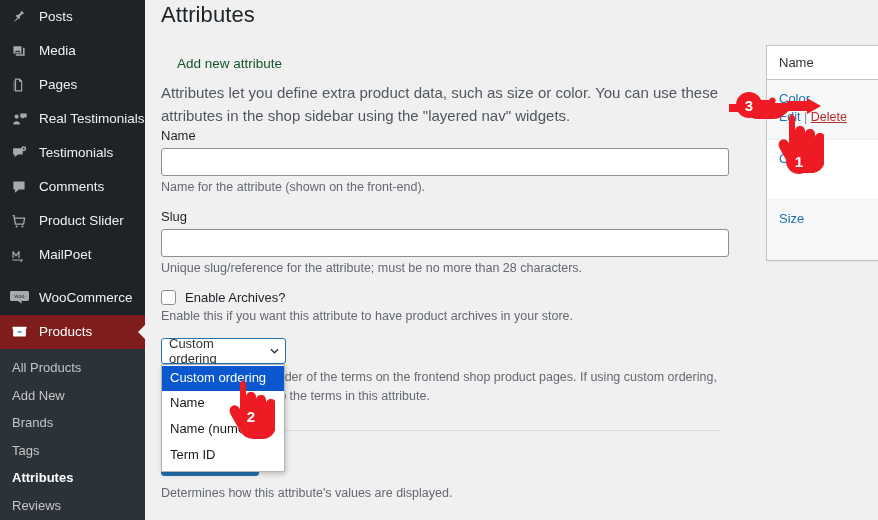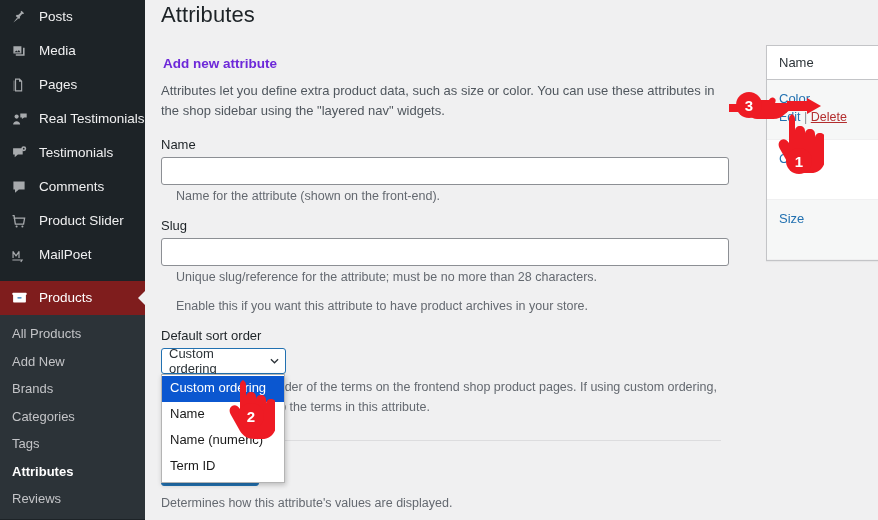--- a/index.html
+++ b/index.html
@@ -78,30 +78,30 @@
     font-size: 22px; font-weight: 400;
     color: #1d2327;
     letter-spacing: .1px;
   }
 
   #left-col {
     position: absolute; left: 16px; top: 56px;
     width: 586px;
   }
   #left-col h2 {
-    margin: 0 0 10px 2px;
+    margin: 0 0 10px 16px;
     font-size: 13.5px;
-    font-weight: bold;
-    color: #6d28d9;
+    font-weight: normal;
+    color: #14532d;
   }
   .desc {
-    font-size: 13px;
+    font-size: 15px;
     color: #50575e;
     line-height: 1.55;
-    margin: 0 0 16px 0;
+    margin: 0 0 0 0;
     max-width: 575px;
   }
   .field-label {
     font-size: 13px;
     color: #1d2327;
     margin-bottom: 5px;
   }
   .text-input {
     display: block;
     width: 568px; height: 28px;
@@ -110,21 +110,21 @@
     background: #fff;
     padding: 0 8px;
     font-size: 13px;
     font-family: "Liberation Sans", sans-serif;
     color: #2c3338;
     outline: none;
   }
   .help {
     font-size: 12.5px;
     color: #646970;
-    margin: 4px 0 15px 15px;
+    margin: 4px 0 15px 0;
   }
   .cb-row {
     display: flex; align-items: center;
     margin-bottom: 2px;
   }
   .cb-box {
     width: 15px; height: 15px;
     border: 1px solid #8c8f94;
     border-radius: 3px;
     background: #fff;
@@ -348,37 +348,45 @@
         <svg width="18" height="17" viewBox="0 0 20 20" fill="none" stroke="currentColor" stroke-width="1.4">
             <path d="M3 13V5.5l3.5 5 3.5-5V13" stroke-linejoin="round"></path>
             <path d="M2.2 15.3h11.4l-1.5 2.2"></path>
           </svg>
       </span>
       <span>MailPoet</span>
     </div>
 
     <div class="menu-gap"></div>
 
+    <div class="menu-item">
+      <span class="ico">
+        <svg width="19" height="16" viewBox="0 0 22 18" fill="currentColor">
+            <path d="M1.6 1h18.8c.9 0 1.6.7 1.6 1.6v8.2c0 .9-.7 1.6-1.6 1.6H13l1 3.4-5-3.4H1.6C.7 12.4 0 11.7 0 10.8V2.6C0 1.7.7 1 1.6 1z"></path>
+            <text x="11" y="9.4" font-size="6.2" fill="#1d2327" text-anchor="middle" font-family="sans-serif">woo</text>
+          </svg>
+      </span>
+      <span>WooCommerce</span>
+    </div>
 
     <div class="menu-item current">
       <span class="ico">
         <svg width="17" height="16" viewBox="0 0 20 20" fill="none">
             <rect x="2" y="4.6" width="16" height="11" rx="1" fill="#fff"></rect>
             <rect x="1.2" y="3.4" width="17.6" height="3" rx=".6" fill="#fff"></rect>
             <rect x="7.4" y="9" width="5.2" height="1.5" rx=".5" fill="#2271b1"></rect>
           </svg>
       </span>
       <span>Products</span>
     </div>
 
     <div id="submenu">
       <span class="sub-item">All Products</span>
       <span class="sub-item">Add New</span>
       <span class="sub-item">Brands</span>
-      <span class="sub-item">Categories</span>
       <span class="sub-item">Tags</span>
       <span class="sub-item active">Attributes</span>
       <span class="sub-item">Reviews</span>
     </div>
   </div>
 
   <div id="main">
 
     <div id="page-title">Attributes</div>
 
@@ -388,23 +396,26 @@
       <p class="desc">Attributes let you define extra product data, such as size or color. You can use these attributes in the shop sidebar using the "layered nav" widgets.</p>
 
       <div class="field-label">Name</div>
       <input class="text-input" type="text" placeholder="" style="">
       <div class="help">Name for the attribute (shown on the front-end).</div>
 
       <div class="field-label">Slug</div>
       <input class="text-input" type="text" placeholder="" style="">
       <div class="help">Unique slug/reference for the attribute; must be no more than 28 characters.</div>
 
+      <div class="cb-row">
+        <span class="cb-box"></span>
+        <span class="cb-label">Enable Archives?</span>
+      </div>
       <div class="help">Enable this if you want this attribute to have product archives in your store.</div>
 
-      <div class="field-label">Default sort order</div>
 
       <div id="sort-wrap">
 
         <div class="sort-help">Determines the sort order of the terms on the frontend shop product pages. If using custom ordering, you can drag and drop the terms in this attribute.</div>
         <hr class="sep">
         <button class="submit-btn">Add attribute</button>
         <div class="bottom-help">Determines how this attribute's values are displayed.</div>
 
         <div class="select-box">
           <span>Custom ordering</span>

